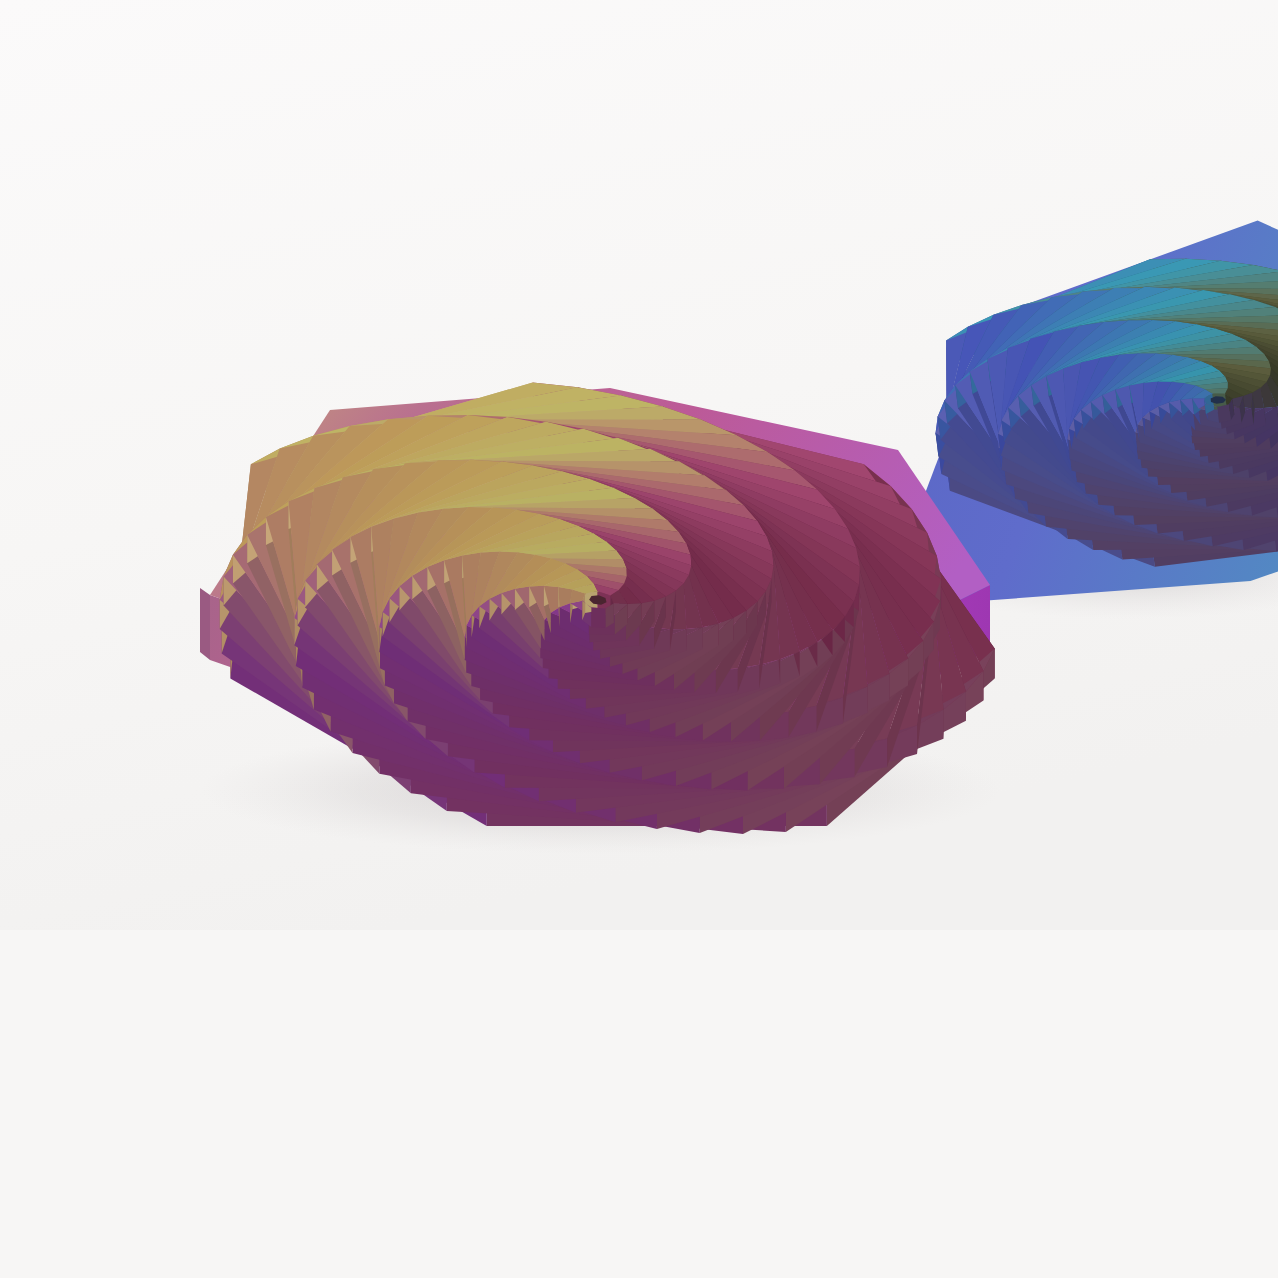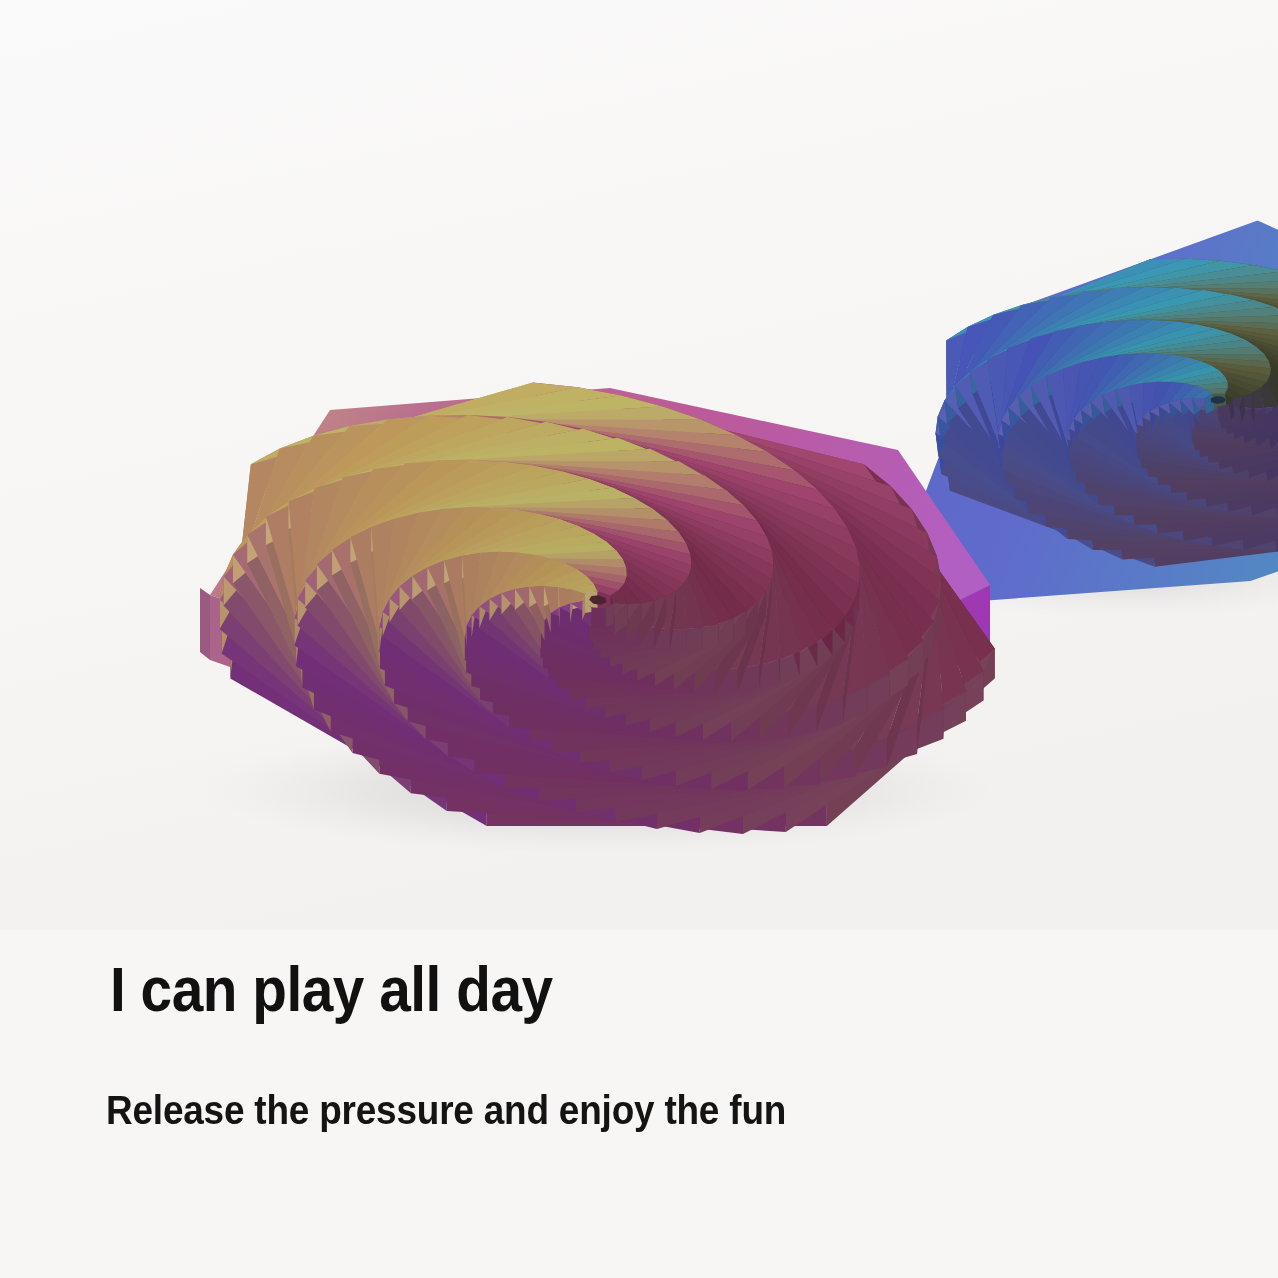--- a/index.html
+++ b/index.html
@@ -1013,18 +1013,14 @@
               <polygon points="12.41,-4.52 15.90,3.15 15.44,4.07 13.51,-3.63" fill="#72304c"></polygon>
               <polygon points="15.90,3.15 7.42,8.46 5.75,8.71 15.44,4.07" fill="#713c56"></polygon>
               <polygon points="7.42,8.46 -6.65,7.39 -8.28,6.79 5.75,8.71" fill="#6e3462"></polygon>
               <polygon points="-4.55,3.73 -8.84,-0.13 -6.47,-3.90 0.77,-4.73 7.43,-2.00 8.49,2.24 3.16,4.79" fill="#4a2530"></polygon>
             </g>
         </g>
       </g>
     </svg>
   </div>
 
-  <div class="caption-block">
-    <div class="headline">I can play all day</div>
-    <div class="subheadline">Release the pressure and enjoy the fun</div>
-  </div>
 
 </div>
 
 </body></html>

